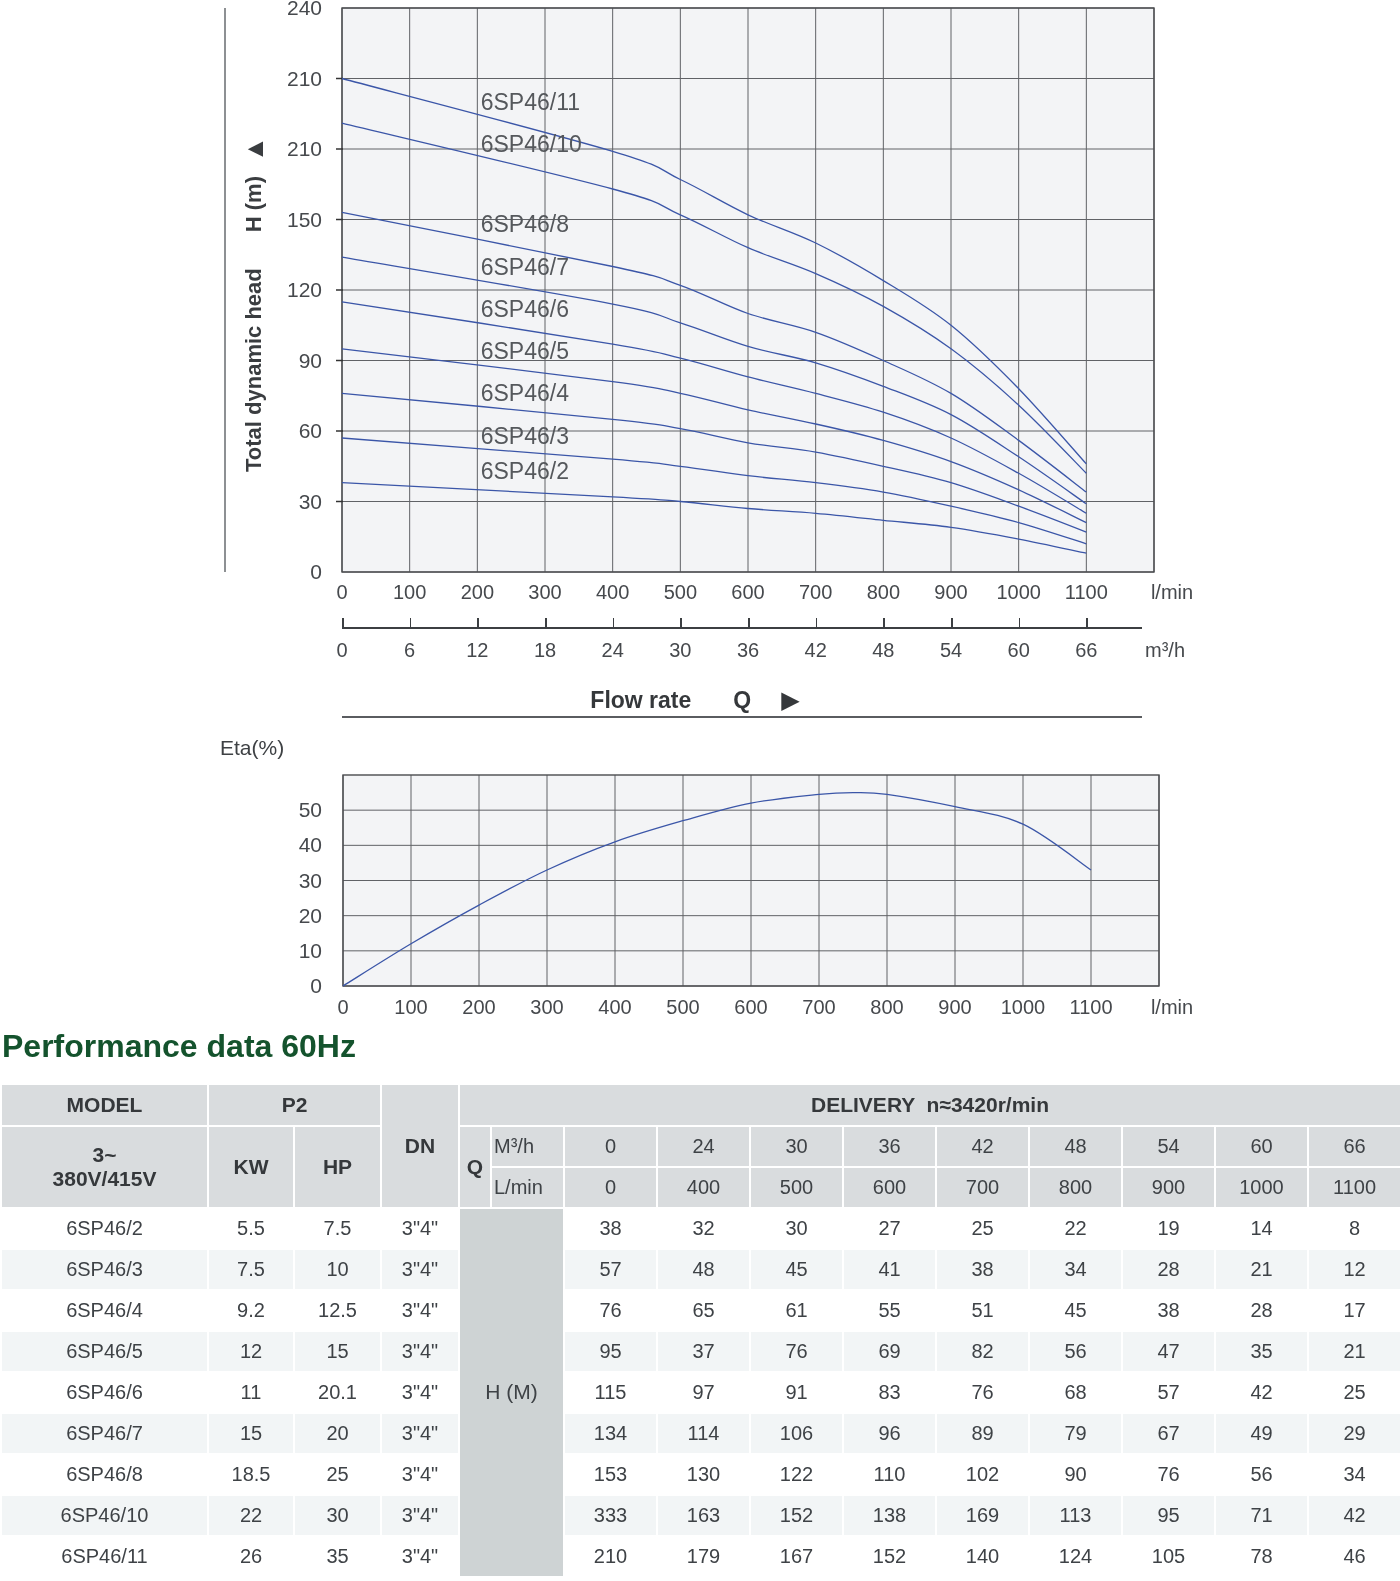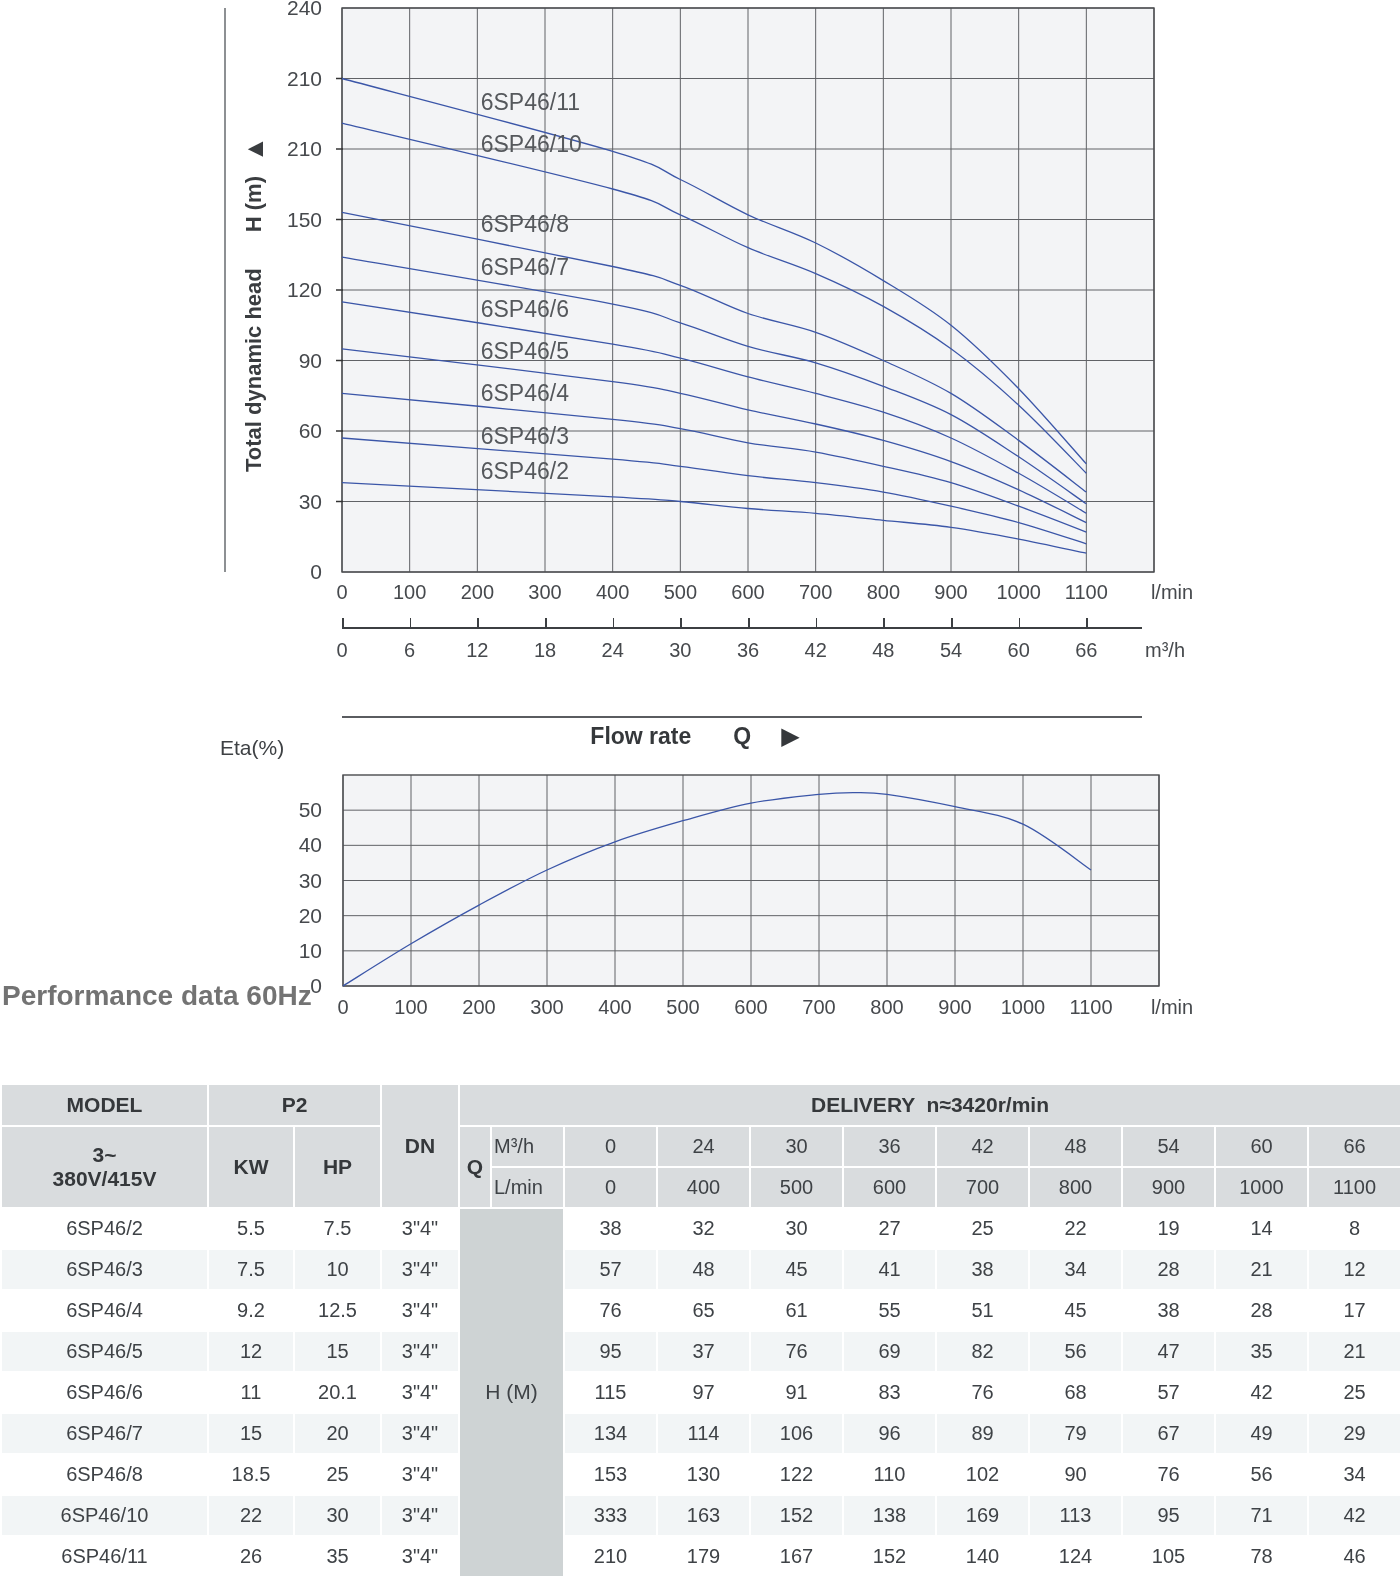--- a/index.html
+++ b/index.html
@@ -16,31 +16,31 @@
   #head-axis-rot{
     position:absolute;left:232px;top:8px;width:564px;height:44px;
     transform:rotate(-90deg) translateX(-564px);transform-origin:0 0;
     display:flex;align-items:center;font-weight:bold;font-size:22px;color:#3a3d40;
   }
   #head-axis-rot .seg1{margin-left:100px;}
   #head-axis-rot .seg2{margin-left:36px;}
   #head-axis-rot .arrow{margin-left:14px;font-size:26px;}
   
   #flow-label{
-    position:absolute;left:342px;top:722px;width:812px;padding-right:106px;box-sizing:border-box;
+    position:absolute;left:342px;top:686px;width:812px;padding-right:106px;box-sizing:border-box;
     text-align:center;font-size:23px;font-weight:bold;color:#35383b;
   }
   #flow-label .q{margin-left:42px;}
   #flow-label .fr-arrow{margin-left:30px;font-size:24px;}
   #flow-underline{position:absolute;left:342px;top:716px;width:800px;height:1.5px;background:#5a5c60;}
   #m3h-line{position:absolute;left:342px;top:627px;width:800px;height:2px;background:#3c3f42;}
   .m3h-tick{position:absolute;top:618px;width:1.5px;height:9px;background:#3c3f42;}
   #eta-title{position:absolute;left:220px;top:736px;font-size:21px;color:#3e4144;}
   
-  #perf-title{position:absolute;left:2px;top:980px;font-size:28px;font-weight:bold;color:#737373;}
+  #perf-title{position:absolute;left:2px;top:1028px;font-size:32px;font-weight:bold;color:#14532d;}
   
   #perf-table{
     position:absolute;left:0;top:1083px;width:1400px;border-collapse:collapse;table-layout:fixed;
     font-size:20px;color:#3e4246;
   }
   #perf-table th,#perf-table td{
     border:2px solid #fff;text-align:center;vertical-align:middle;padding:0;line-height:1.15;
   }
   #perf-table thead th,#perf-table thead td{background:#d9dcde;}
   #perf-table thead th{font-weight:bold;font-size:21px;color:#35383b;}

